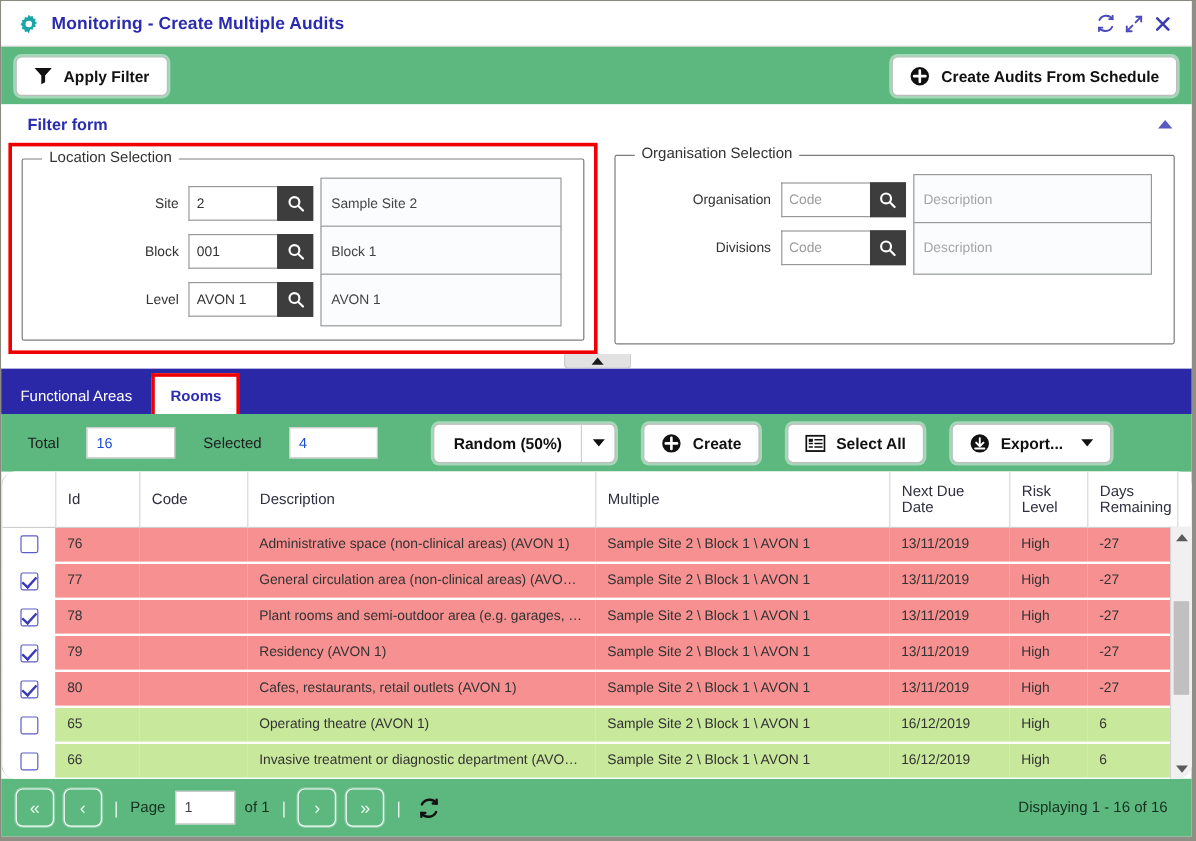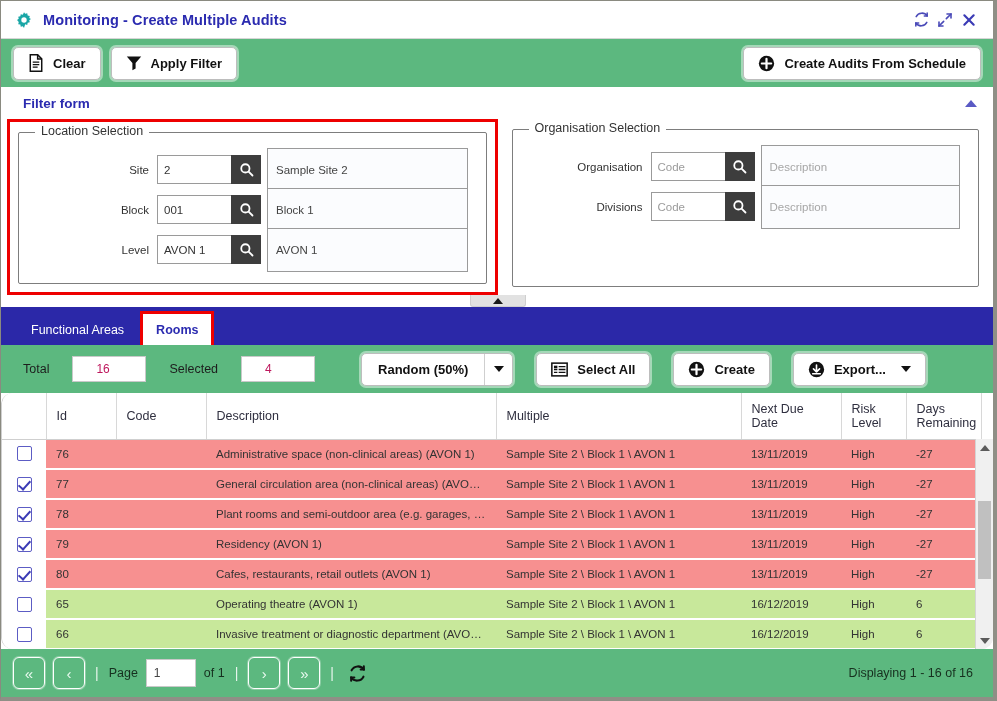--- a/index.html
+++ b/index.html
@@ -139,21 +139,21 @@
   .collapse-handle i {
     width: 0; height: 0;
     border-left: 5px solid transparent;
     border-right: 5px solid transparent;
     border-bottom: 6px solid #1a1a1a;
   }
 
   
   .tabbar {
     background: #2b28a8; height: 38px; flex: 0 0 38px;
-    display: flex; align-items: flex-end; padding-left: 14px;
+    display: flex; align-items: flex-end; 
   }
   .tab {
     height: 30px; display: flex; align-items: center;
     padding: 0 16px; font-size: 12.5px; cursor: pointer;
     color: #ffffff; font-weight: normal;
   }
   .tab.active {
     background: #ffffff; color: #2b2bb0; font-weight: bold;
     border: 3px solid #ee0000; border-bottom: none;
     height: 34px; padding: 0 13px;
@@ -161,22 +161,22 @@
 
   
   .gridbar {
     background: #5cb87f; height: 48px; flex: 0 0 48px;
     display: flex; align-items: center; gap: 23px;
     padding: 0 10px 0 22px;
   }
   .cnt-label { font-size: 12.5px; color: #1d1d1d; }
   .cnt-input {
     width: 74px; height: 26px; background: #fff;
-    border: 1px solid #c9c9c9; font-size: 12px; color: #be185d;
-    padding: 0 23px; font-family: "Liberation Sans", sans-serif; outline: none;
+    border: 1px solid #c9c9c9; font-size: 12px; color: #1d4ed8;
+    padding: 0 7px; font-family: "Liberation Sans", sans-serif; outline: none;
   }
   .split-btn {
     background: #fff; border: 1px solid #bdbdbd; border-radius: 5px;
     height: 33px; display: inline-flex; align-items: stretch;
     cursor: pointer; box-shadow: 0 0 0 2px rgba(255,255,255,.45);
   }
   .split-btn .main {
     display: flex; align-items: center; padding: 0 16px;
     font-size: 13px; font-weight: bold; color: #111;
   }
@@ -317,28 +317,20 @@
     </span>
     <span class="win-btn">
       <svg width="16" height="16" viewBox="0 0 24 24" fill="none" stroke="#3a3ab5" stroke-width="3.2" stroke-linecap="round">
         <path d="M5 5l14 14M19 5L5 19"></path>
       </svg>
     </span>
   </div>
 
   <div class="toolbar">
     <div class="gbtn">
-      <svg width="16" height="18" viewBox="0 0 18 22">
-        <path d="M2 1h9l5 5v15H2z" fill="#ffffff" stroke="#111" stroke-width="1.8"></path>
-        <path d="M11 1v5h5" fill="none" stroke="#111" stroke-width="1.8"></path>
-        <path d="M5 10h8M5 13h8M5 16h6" stroke="#111" stroke-width="1.6"></path>
-      </svg>
-      <span class="lbl">Clear</span>
-    </div>
-    <div class="gbtn">
       <svg width="16" height="16" viewBox="0 0 20 20">
         <path d="M1 2h18l-7 8v7l-4 2v-9z" fill="#111"></path>
       </svg>
       <span class="lbl">Apply Filter</span>
     </div>
     <div class="toolbar-spacer"></div>
     <div class="gbtn">
       <svg width="17" height="17" viewBox="0 0 20 20">
         <circle cx="10" cy="10" r="9" fill="#111"></circle>
         <path d="M10 4.5v11M4.5 10h11" stroke="#fff" stroke-width="2.6" stroke-linecap="round"></path>
@@ -466,34 +458,34 @@
     <input class="cnt-input" type="text" readonly="" value="4" style="">
 
     <div class="split-btn" style="margin-left:23px">
       <span class="main">Random (50%)</span>
       <span class="arrow">
         <i class="tri-down"></i>
       </span>
     </div>
 
     <div class="gbtn">
+      <svg width="17" height="17" viewBox="0 0 20 20">
+        <circle cx="10" cy="10" r="9" fill="#111"></circle>
+        <path d="M10 4.5v11M4.5 10h11" stroke="#fff" stroke-width="2.6" stroke-linecap="round"></path>
+      </svg>
+      <span class="lbl">Create</span>
+    </div>
+
+    <div class="gbtn">
       <svg width="17" height="15" viewBox="0 0 20 17">
         <rect x="1" y="1" width="18" height="15" fill="#fff" stroke="#111" stroke-width="1.8"></rect>
         <rect x="3.5" y="4" width="4" height="3" fill="#111"></rect>
         <path d="M9 5h8M9 8.5h8M3.5 8.5h4M9 12h8M3.5 12h4" stroke="#111" stroke-width="1.5"></path>
       </svg>
       <span class="lbl">Select All</span>
-    </div>
-
-    <div class="gbtn">
-      <svg width="17" height="17" viewBox="0 0 20 20">
-        <circle cx="10" cy="10" r="9" fill="#111"></circle>
-        <path d="M10 4.5v11M4.5 10h11" stroke="#fff" stroke-width="2.6" stroke-linecap="round"></path>
-      </svg>
-      <span class="lbl">Create</span>
     </div>
 
     <div class="gbtn">
       <svg width="17" height="17" viewBox="0 0 20 20">
         <circle cx="10" cy="10" r="9" fill="#111"></circle>
         <path d="M10 4.8v8M6.4 9.2L10 12.8l3.6-3.6M5.5 15h9" stroke="#fff" stroke-width="1.9" fill="none" stroke-linecap="round" stroke-linejoin="round"></path>
       </svg>
       <span class="lbl">Export...</span>
       <i class="tri-down" style="margin-left:6px"></i>
     </div>

